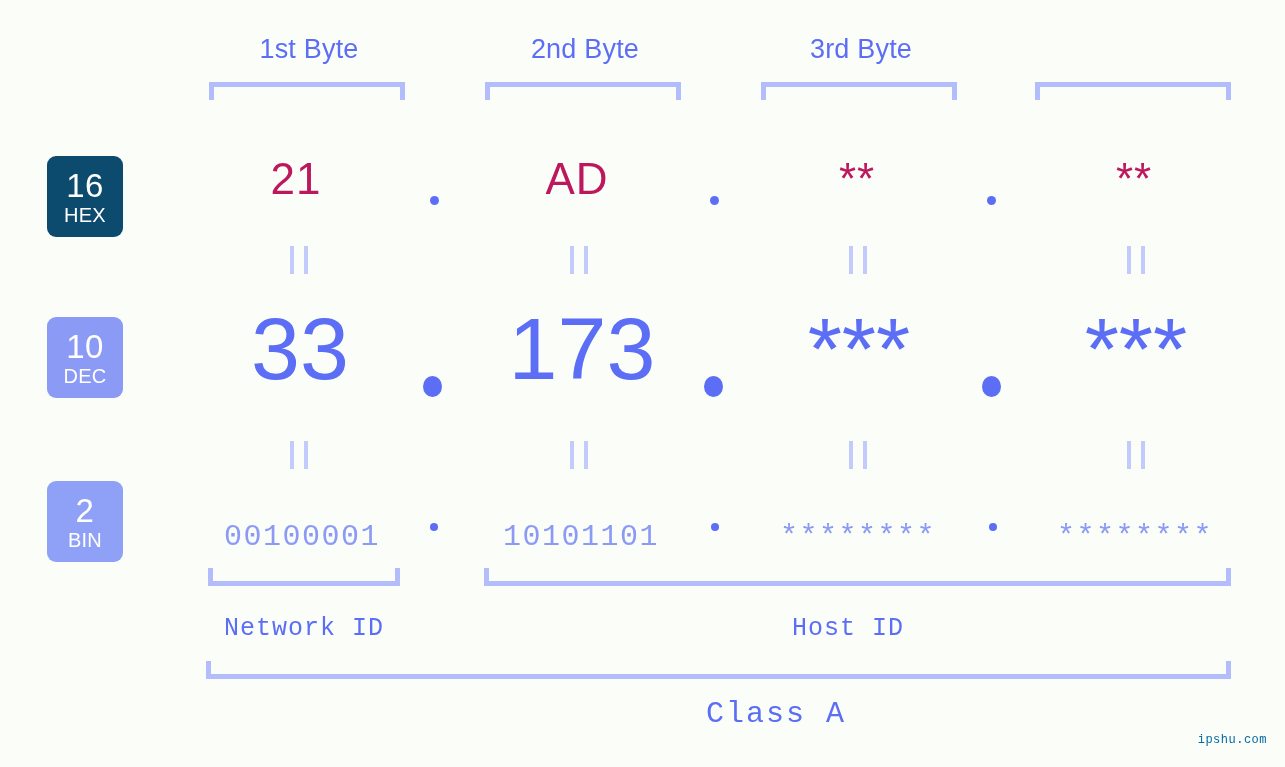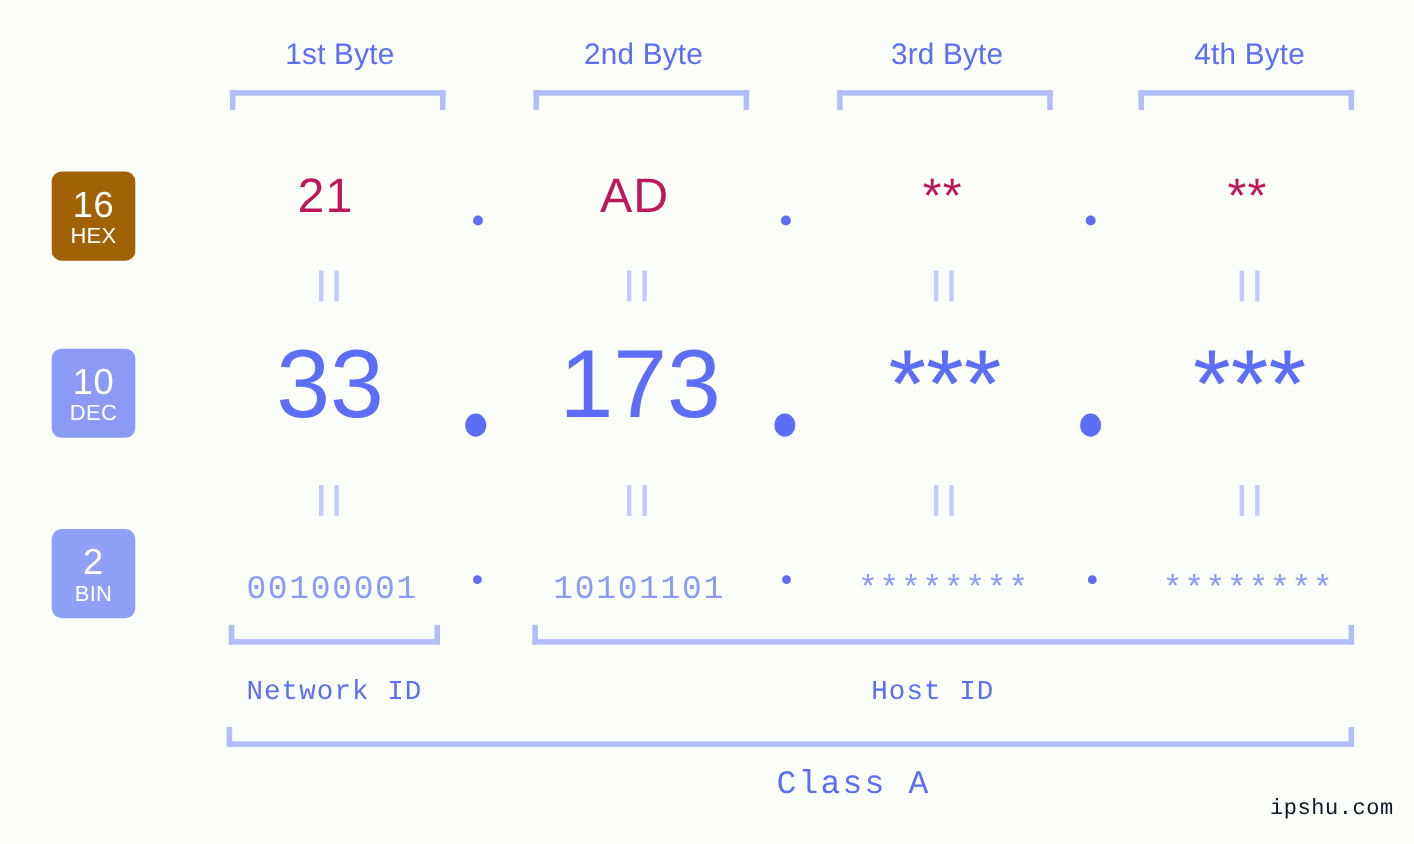--- a/index.html
+++ b/index.html
@@ -68,21 +68,21 @@
     font-size: 33px;
     font-weight: 400;
     letter-spacing: 0.5px;
   }
   .badge .nm {
     font-size: 20px;
     font-weight: 400;
     margin-top: 3px;
     letter-spacing: 0.3px;
   }
-  #badge-hex { top: 156px; background: #a16207; justify-content: center; }
+  #badge-hex { top: 156px; background: #0c4a6e; justify-content: center; }
   #badge-dec { top: 317px; background: #8b9bf5; }
   #badge-bin { top: 481px; background: #8fa1f7; }
 
   
   .cell {
     position: absolute;
     text-align: center;
     white-space: nowrap;
     font-family: "Liberation Sans", sans-serif;
   }
@@ -149,35 +149,34 @@
     text-align: center;
     white-space: nowrap;
     letter-spacing: 2px;
   }
 
   
   #watermark {
     position: absolute;
     right: 18px;
     bottom: 20px;
-    font-size: 20px;
-    color: #0f172a;
+    font-size: 12px;
+    color: #0369a1;
     font-family: "Liberation Mono", monospace;
     letter-spacing: 0.5px;
   }
 </style>
 </head>
 <body>
 
 <div id="stage">
 
   <div class="byte-label" style="left:196px; width:226px;">1st Byte</div>
   <div class="byte-label" style="left:472px; width:226px;">2nd Byte</div>
   <div class="byte-label" style="left:748px; width:226px;">3rd Byte</div>
-  <div class="byte-label" style="left:1023px; width:226px;">4th Byte</div>
 
   <div class="bracket-down" style="left:209px; top:82px; width:196px;"></div>
   <div class="bracket-down" style="left:485px; top:82px; width:196px;"></div>
   <div class="bracket-down" style="left:761px; top:82px; width:196px;"></div>
   <div class="bracket-down" style="left:1035px; top:82px; width:196px;"></div>
 
   <div class="badge" id="badge-hex">
     <span class="num">16</span>
     <span class="nm">HEX</span>
   </div>

